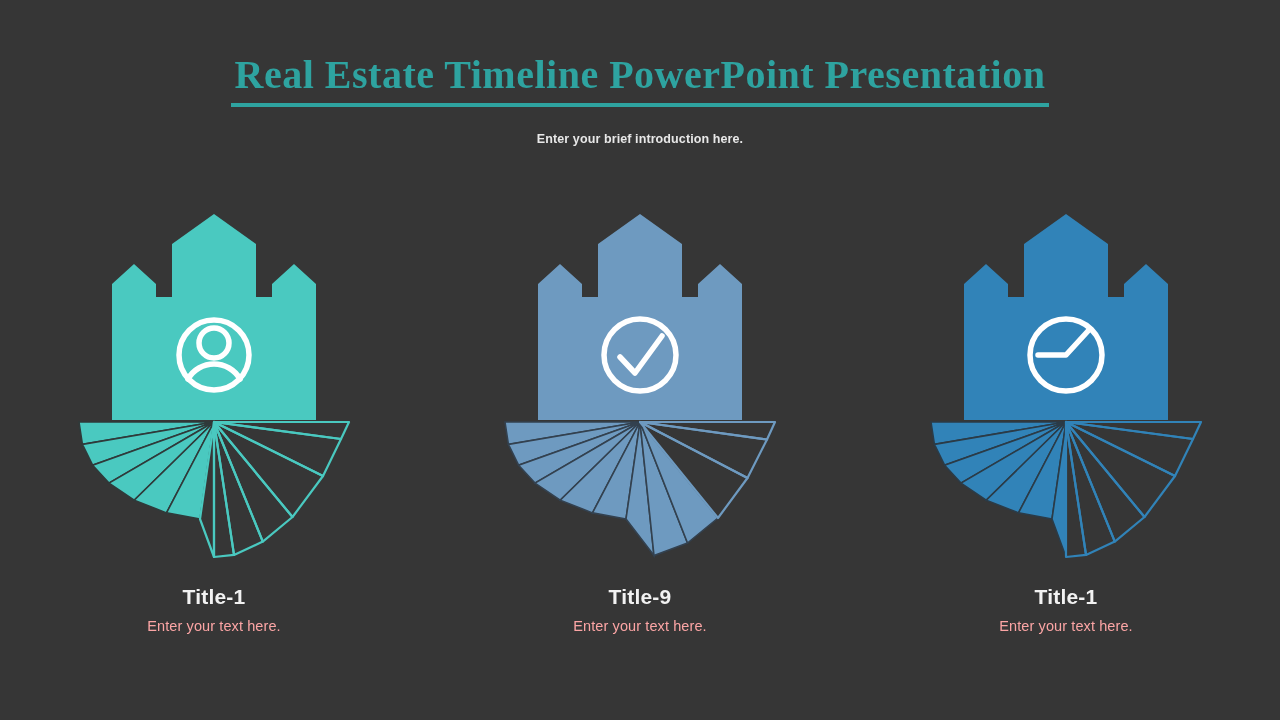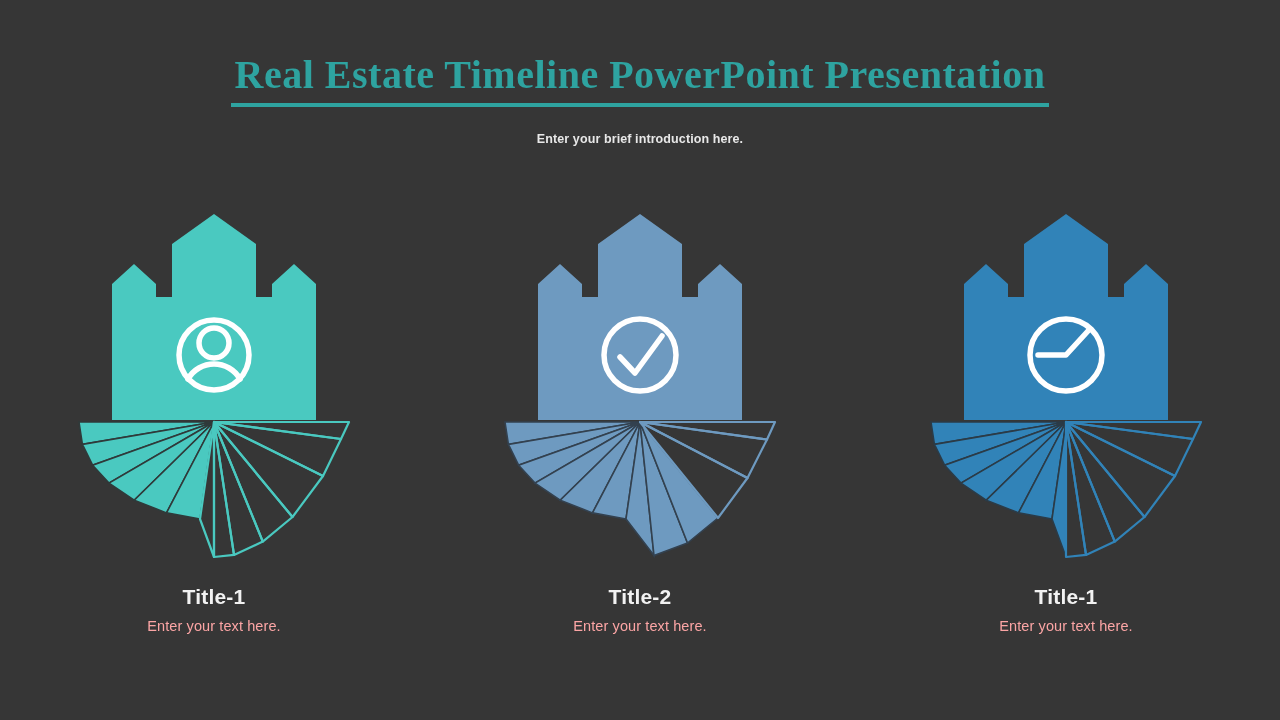--- a/index.html
+++ b/index.html
@@ -162,21 +162,21 @@
             <path d="M150,210 L164.0,343.6 L197.5,331.0 Z"></path>
             <path d="M150,210 L197.5,331.0 L228.0,306.0 Z"></path>
           </g>
           <g fill="none" stroke="#6E9AC0" stroke-width="2.2" stroke-linejoin="round">
             <path d="M150,210 L228.0,306.0 L257.5,266.0 Z"></path>
             <path d="M150,210 L257.5,266.0 L277.0,227.5 Z"></path>
             <path d="M150,210 L277.0,227.5 L285,210 L150,210 Z"></path>
           </g>
         </svg>
       </div>
-      <div class="col-title">Title-2</div>
+      <div class="col-title">Title-9</div>
       <div class="col-caption">Enter your text here.</div>
     </div>
 
     <div class="column">
       <div class="graphic">
         <svg viewBox="0 0 300 355" xmlns="http://www.w3.org/2000/svg">
           <g>
             <path d="M 48,85 L 48,72 L 70,52 L 92,72 L 92,85 L 108,85 L 108,32 L 150,2 L 192,32 L 192,85 L 208,85 L 208,72 L 230,52 L 252,72 L 252,85 L 252,208 L 48,208 Z" fill="#3183B8"></path>
           </g>
           <g fill="none" stroke="#FFFFFF" stroke-width="5.5" stroke-linecap="round" stroke-linejoin="round">

